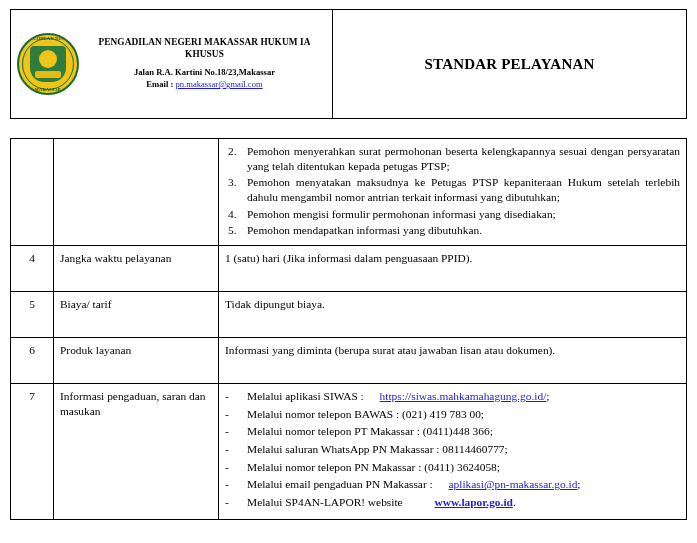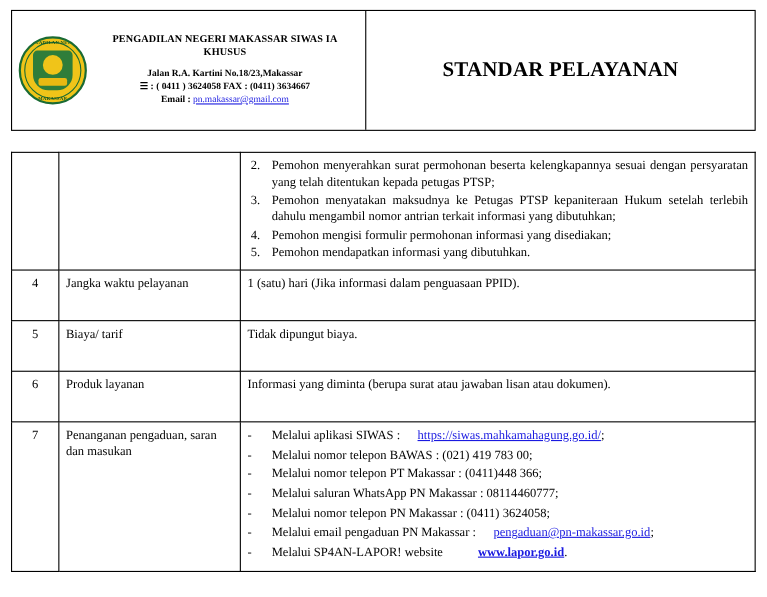--- a/index.html
+++ b/index.html
@@ -133,21 +133,21 @@
     font-weight: normal;
   }
   .header-right {
     flex: 1;
     display: flex;
     align-items: center;
     justify-content: center;
     text-align: center;
   }
   .std-title {
-    font-size: 19px;
+    font-size: 15px;
     font-weight: bold;
     line-height: 1.52;
     letter-spacing: .2px;
   }
 
   
   table.main {
     border-collapse: collapse;
     width: 677px;
     margin: 19px 10px 0 10px;
@@ -230,24 +230,23 @@
     <div class="header-left">
       <div class="logo-wrap">
         <div class="logo">
           <div class="ring"></div>
           <div class="ring-text">PENGADILAN NEGERI</div>
           <div class="inner"></div>
           <div class="ring-text bottom">MAKASSAR</div>
         </div>
       </div>
       <div class="header-text">
-        <div class="court-name">PENGADILAN NEGERI MAKASSAR SIWAS IA KHUSUS</div>
+        <div class="court-name">PENGADILAN NEGERI MAKASSAR HUKUM IA KHUSUS</div>
         <div class="addr">
           <span class="line">Jalan  R.A. Kartini No.18/23,Makassar</span>
-          <span class="line">☰ : ( 0411 ) 3624058 FAX : (0411) 3634667</span>
           <span class="line"><span>Email : </span><a class="email-link" href="#">pn.makassar@gmail.com</a></span>
         </div>
       </div>
     </div>
     <div class="header-right">
       <div class="std-title">
         <div>STANDAR PELAYANAN</div>
       </div>
     </div>
   </div>
@@ -293,21 +292,21 @@
       </tr>
 
       <tr class="row-tall">
         <td class="c-no">6</td>
         <td class="c-label">Produk layanan</td>
         <td class="c-body">Informasi yang diminta (berupa surat atau jawaban lisan atau dokumen).</td>
       </tr>
 
       <tr>
         <td class="c-no">7</td>
-        <td class="c-label">Penanganan pengaduan, saran dan masukan</td>
+        <td class="c-label">Informasi pengaduan, saran dan masukan</td>
         <td class="c-body">
           <ul class="dashlist">
             <li>
               <span class="dash">-</span>
               <span class="txt"><span>Melalui aplikasi SIWAS : </span><a class="link" href="#">https://siwas.mahkamahagung.go.id/</a><span>;</span></span>
             </li>
             <li>
               <span class="dash">-</span>
               <span class="txt">Melalui nomor telepon BAWAS : (021) 419 783 00;</span>
             </li>
@@ -318,21 +317,21 @@
             <li>
               <span class="dash">-</span>
               <span class="txt">Melalui saluran WhatsApp PN Makassar : 08114460777;</span>
             </li>
             <li>
               <span class="dash">-</span>
               <span class="txt">Melalui nomor telepon PN Makassar : (0411) 3624058;</span>
             </li>
             <li>
               <span class="dash">-</span>
-              <span class="txt"><span>Melalui email pengaduan PN Makassar : </span><a class="link" href="#">pengaduan@pn-makassar.go.id</a><span>;</span></span>
+              <span class="txt"><span>Melalui email pengaduan PN Makassar : </span><a class="link" href="#">aplikasi@pn-makassar.go.id</a><span>;</span></span>
             </li>
             <li>
               <span class="dash">-</span>
               <span class="txt"><span>Melalui SP4AN-LAPOR! website </span><a class="link bold" href="#">www.lapor.go.id</a><span>.</span></span>
             </li>
           </ul>
         </td>
       </tr>
     </tbody>
   </table>

